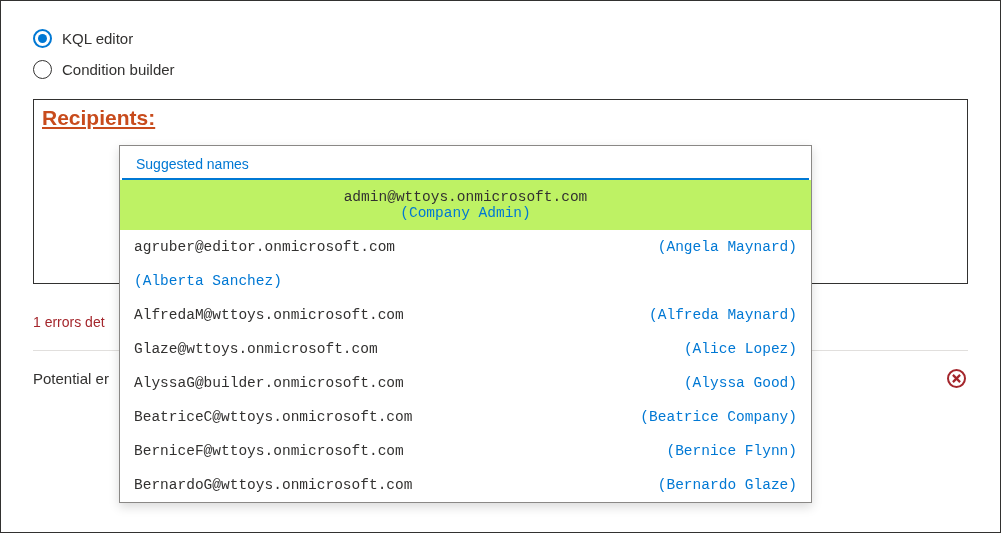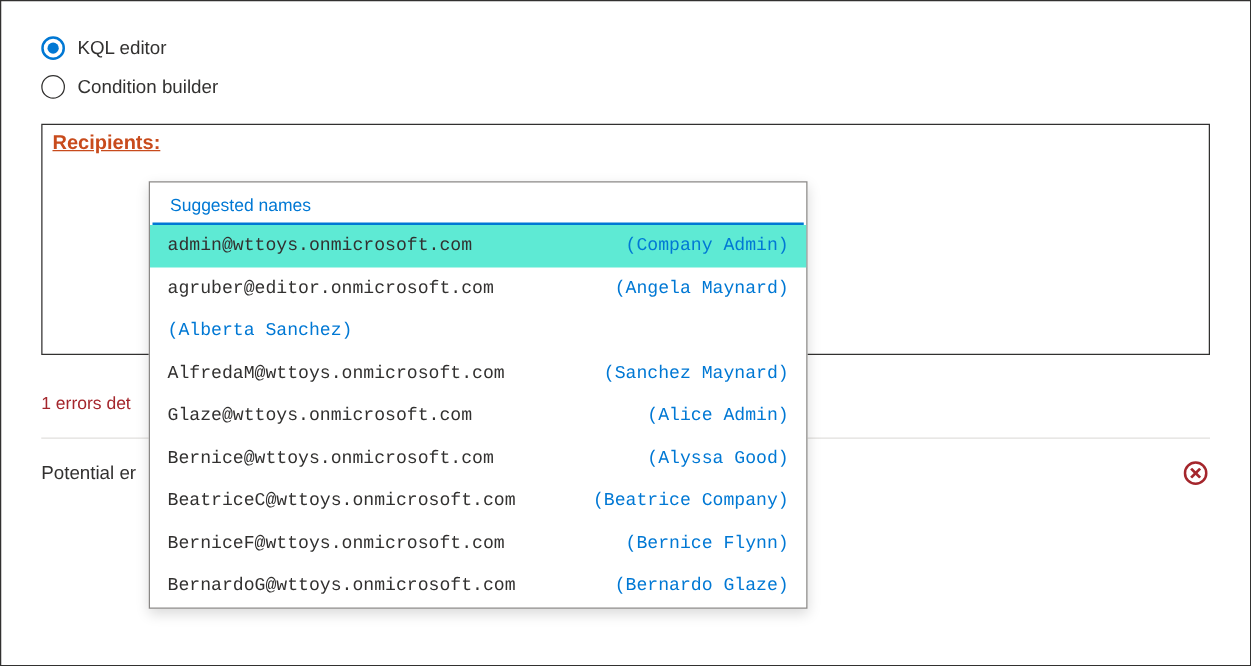--- a/index.html
+++ b/index.html
@@ -49,21 +49,21 @@
     .editor-box {
       margin: 20px 32px 0 32px;
       border: 1px solid #323130;
       height: 185px;
       padding: 6px 8px;
       position: relative;
     }
     .recipients-label {
       color: #c84b1c;
       font-weight: 600;
-      font-size: 16px;
+      font-size: 21px;
       text-decoration: underline;
       text-decoration-color: #c84b1c;
       font-family: "Segoe UI", sans-serif;
     }
     .errors-line {
       margin: 30px 32px 0 32px;
       font-size: 14px;
       color: #a4262c;
       font-weight: 400;
     }
@@ -95,21 +95,21 @@
       width: 9px;
       height: 9px;
       stroke: #a4262c;
       stroke-width: 2.5;
     }
     
     .suggest-box {
       position: absolute;
       left: 118px;
       top: 144px;
-      width: 527px;
+      width: 693px;
       background: #fff;
       border: 1px solid #8a8886;
       box-shadow: 0 4px 10px rgba(0,0,0,0.15);
       z-index: 10;
     }
     .suggest-header {
       color: #0078d4;
       font-size: 14px;
       padding: 10px 14px 6px 14px;
       border-bottom: 2px solid #0078d4;
@@ -118,21 +118,22 @@
     .suggest-row {
       display: flex;
       justify-content: space-between;
       align-items: center;
       padding: 9px 14px;
       font-family: "Consolas", "Courier New", monospace;
       font-size: 14.5px;
       cursor: pointer;
     }
     .suggest-row.highlighted {
-      background: #5eead4;
+      background: #bef264;
+      flex-direction: column;
     }
     .suggest-email {
       color: #323130;
     }
     .suggest-name {
       color: #0078d4;
     }
   </style>
 </head>
 <body>
@@ -177,28 +178,28 @@
       </div>
       <div class="suggest-row">
         <span class="suggest-email">agruber@editor.onmicrosoft.com</span>
         <span class="suggest-name">(Angela Maynard)</span>
       </div>
       <div class="suggest-row">
         <span class="suggest-name">(Alberta Sanchez)</span>
       </div>
       <div class="suggest-row">
         <span class="suggest-email">AlfredaM@wttoys.onmicrosoft.com</span>
-        <span class="suggest-name">(Sanchez Maynard)</span>
+        <span class="suggest-name">(Alfreda Maynard)</span>
       </div>
       <div class="suggest-row">
         <span class="suggest-email">Glaze@wttoys.onmicrosoft.com</span>
-        <span class="suggest-name">(Alice Admin)</span>
-      </div>
-      <div class="suggest-row">
-        <span class="suggest-email">Bernice@wttoys.onmicrosoft.com</span>
+        <span class="suggest-name">(Alice Lopez)</span>
+      </div>
+      <div class="suggest-row">
+        <span class="suggest-email">AlyssaG@builder.onmicrosoft.com</span>
         <span class="suggest-name">(Alyssa Good)</span>
       </div>
       <div class="suggest-row">
         <span class="suggest-email">BeatriceC@wttoys.onmicrosoft.com</span>
         <span class="suggest-name">(Beatrice Company)</span>
       </div>
       <div class="suggest-row">
         <span class="suggest-email">BerniceF@wttoys.onmicrosoft.com</span>
         <span class="suggest-name">(Bernice Flynn)</span>
       </div>

